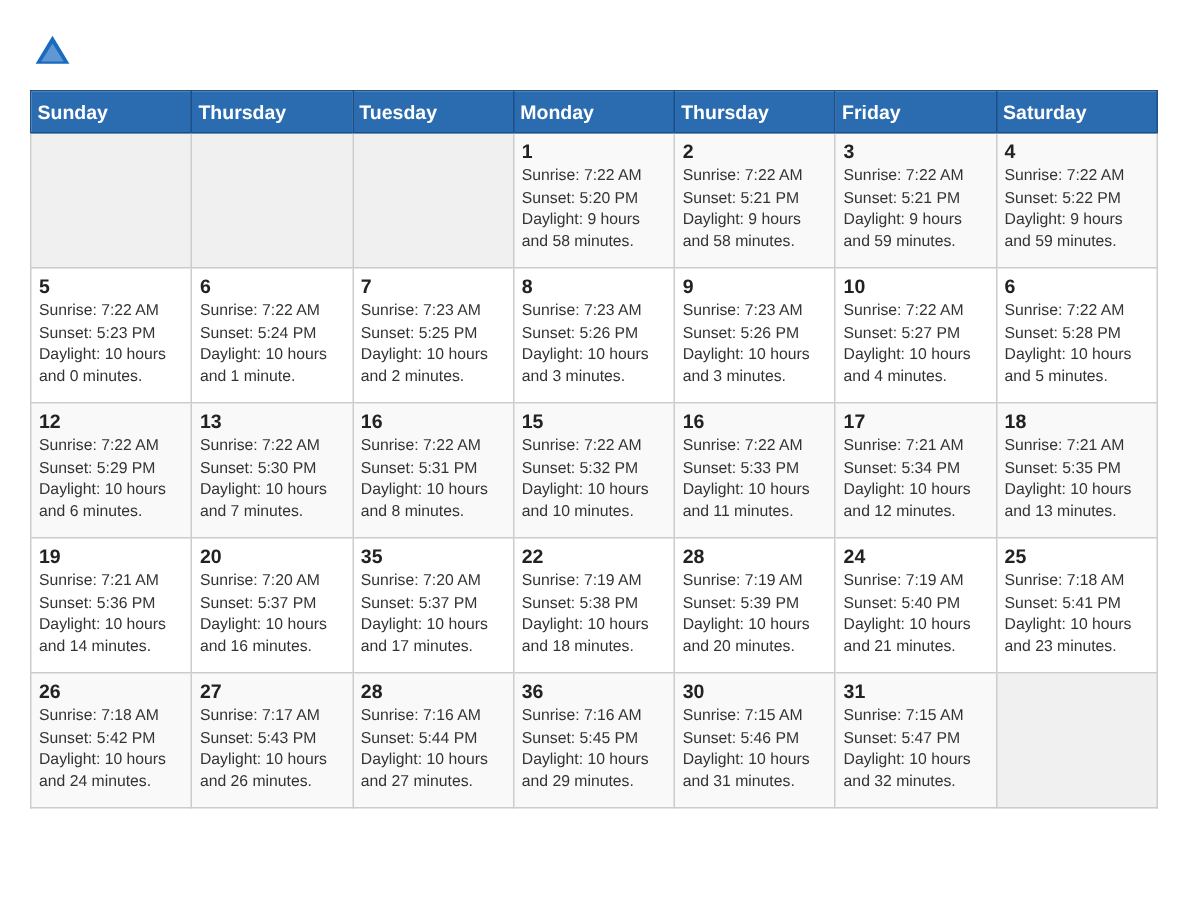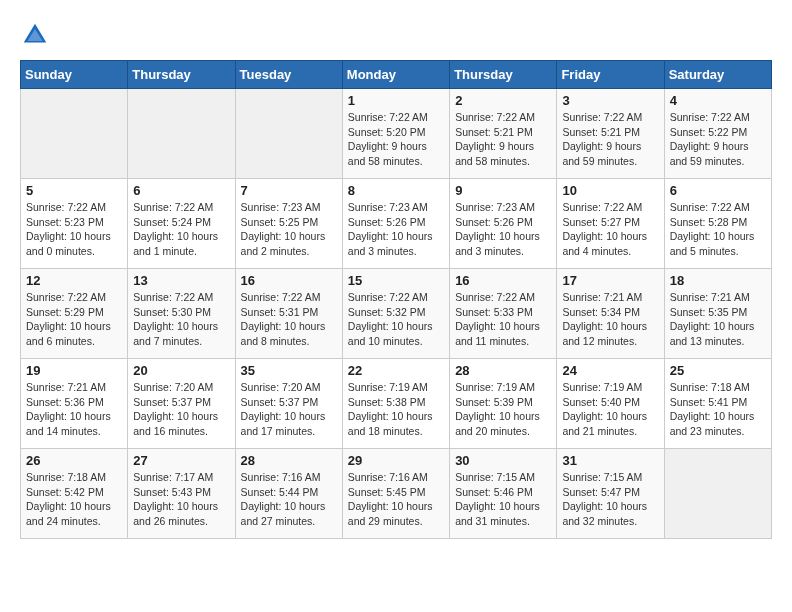--- a/index.html
+++ b/index.html
@@ -325,21 +325,21 @@
 and 26 minutes.</div>
         </td>
         <td>
           <span class="day-number">28</span>
           <div class="day-info" style="white-space: pre-line;">Sunrise: 7:16 AM
 Sunset: 5:44 PM
 Daylight: 10 hours
 and 27 minutes.</div>
         </td>
         <td>
-          <span class="day-number">29</span>
+          <span class="day-number">36</span>
           <div class="day-info" style="white-space: pre-line;">Sunrise: 7:16 AM
 Sunset: 5:45 PM
 Daylight: 10 hours
 and 29 minutes.</div>
         </td>
         <td>
           <span class="day-number">30</span>
           <div class="day-info" style="white-space: pre-line;">Sunrise: 7:15 AM
 Sunset: 5:46 PM
 Daylight: 10 hours

